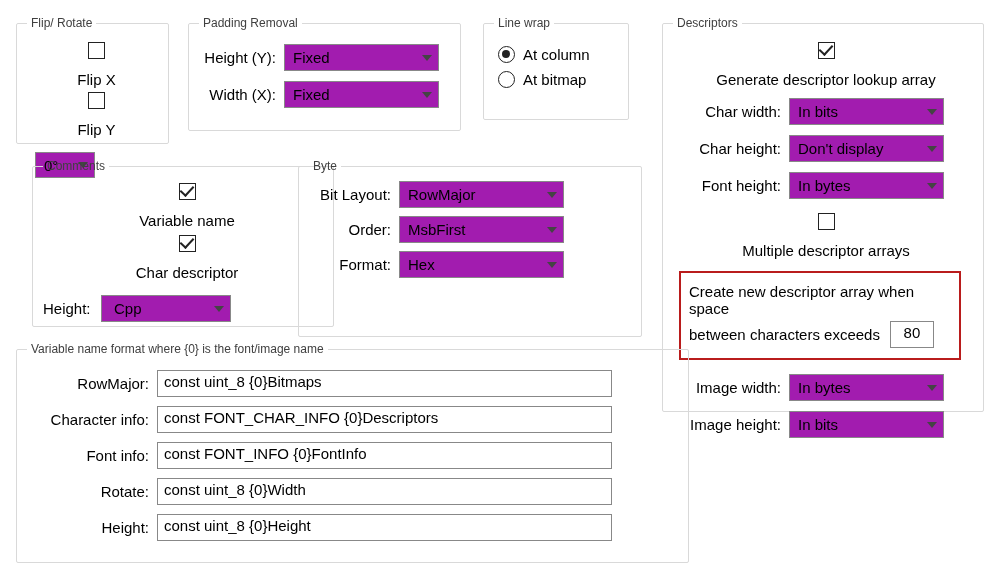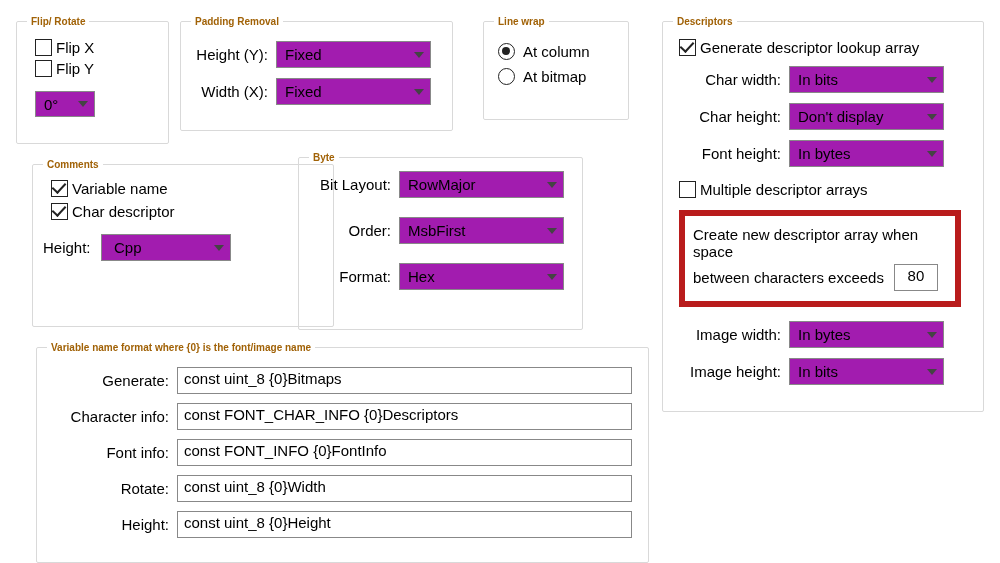--- a/index.html
+++ b/index.html
@@ -15,38 +15,39 @@
   }
   fieldset {
     border: 1px solid #d9d9d9;
     border-radius: 2px;
     margin: 0;
     padding: 8px 10px 10px 10px;
     position: relative;
   }
   legend {
     padding: 0 4px;
-    font-weight: 700;
-    font-size: 10px;
-    color: #a16207;
+    font-weight: 400;
+    font-size: 12px;
+    color: #404040;
   }
   .page {
     position: relative;
     width: 1000px;
     height: 563px;
   }
   .box { position: absolute; }
 
   
   .cb {
     display: inline-flex;
     align-items: center;
-    gap: 4px;
+    gap: 12px;
     user-select: none;
     cursor: default;
+    flex-direction: column;
   }
   .cb .sq {
     display: inline-block;
     width: 17px; height: 17px;
     border: 1px solid #222;
     background: #fff;
     position: relative;
   }
   .cb.checked .sq::after {
     content: "";
@@ -141,21 +142,21 @@
       </label>
       <div style="margin-top:10px;">
         <div class="sel small">
           <span>0°</span>
           <span class="caret"></span>
         </div>
       </div>
     </div>
   </fieldset>
 
-  <fieldset class="box" style="left:180px; top:16px; width:273px; height:115px;">
+  <fieldset class="box" style="left:188px; top:16px; width:273px; height:115px;">
     <legend>Padding Removal</legend>
     <div style="display:flex; flex-direction:column; gap:10px; padding-top:6px;">
       <div class="row">
         <div class="label-right" style="width:85px; padding-right:8px;">Height (Y):</div>
         <div class="sel" style="width:155px;">
           <span>Fixed</span>
           <span class="caret"></span>
         </div>
       </div>
       <div class="row">
@@ -196,23 +197,23 @@
       <div class="row" style="gap:10px; margin-top:8px; margin-left:-8px;">
         <div style="width:48px; text-align:left; padding-left:0;">Height:</div>
         <div class="sel" style="width:130px;padding-left:12px;">
           <span>Cpp</span>
           <span class="caret"></span>
         </div>
       </div>
     </div>
   </fieldset>
 
-  <fieldset class="box" style="left:298px; top:152px; width:285px; height:178px;">
+  <fieldset class="box" style="left:298px; top:159px; width:344px; height:178px;">
     <legend>Byte</legend>
-    <div style="display:flex; flex-direction:column; gap:19px; padding-top:0;">
+    <div style="display:flex; flex-direction:column; gap:8px; padding-top:0;">
       <div class="row">
         <div class="label-right" style="width:90px; padding-right:8px;">Bit Layout:</div>
         <div class="sel" style="width:165px;">
           <span>RowMajor</span>
           <span class="caret"></span>
         </div>
       </div>
       <div class="row">
         <div class="label-right" style="width:90px; padding-right:8px;">Order:</div>
         <div class="sel" style="width:165px;">
@@ -259,21 +260,21 @@
           <span>In bytes</span>
           <span class="caret"></span>
         </div>
       </div>
 
       <label class="cb" style="margin-top:4px;">
         <span class="sq"></span>
         <span>Multiple descriptor arrays</span>
       </label>
 
-      <div style="border:6px solid #b91c1c; padding:10px 8px; margin-top:2px; margin-right:12px;">
+      <div style="border:2px solid #b91c1c; padding:10px 8px; margin-top:2px; margin-right:12px;">
         <div>Create new descriptor array when space</div>
         <div class="row" style="gap:10px; margin-top:4px;">
           <span>between characters exceeds</span>
           <span class="txt num">80</span>
         </div>
       </div>
 
       <div class="row" style="margin-top:4px;">
         <div class="label-right" style="width:110px; padding-right:8px;">Image width:</div>
         <div class="sel" style="width:155px;">
@@ -285,25 +286,25 @@
         <div class="label-right" style="width:110px; padding-right:8px;">Image height:</div>
         <div class="sel" style="width:155px;">
           <span>In bits</span>
           <span class="caret"></span>
         </div>
       </div>
     </div>
   </fieldset>
 
 
-  <fieldset class="box" style="left:16px; top:342px; width:613px; height:221px;margin-left:20px;">
+  <fieldset class="box" style="left:16px; top:342px; width:673px; height:221px;">
     <legend>Variable name format where {0} is the font/image name</legend>
     <div style="display:flex; flex-direction:column; gap:9px; padding-top:6px;">
       <div class="row">
-        <div class="label-right" style="width:130px; padding-right:8px;">Generate:</div>
+        <div class="label-right" style="width:130px; padding-right:8px;">RowMajor:</div>
         <span class="txt" style="width:455px;">const uint_8 {0}Bitmaps</span>
       </div>
       <div class="row">
         <div class="label-right" style="width:130px; padding-right:8px;">Character info:</div>
         <span class="txt" style="width:455px;">const FONT_CHAR_INFO {0}Descriptors</span>
       </div>
       <div class="row">
         <div class="label-right" style="width:130px; padding-right:8px;">Font info:</div>
         <span class="txt" style="width:455px;">const FONT_INFO {0}FontInfo</span>
       </div>

